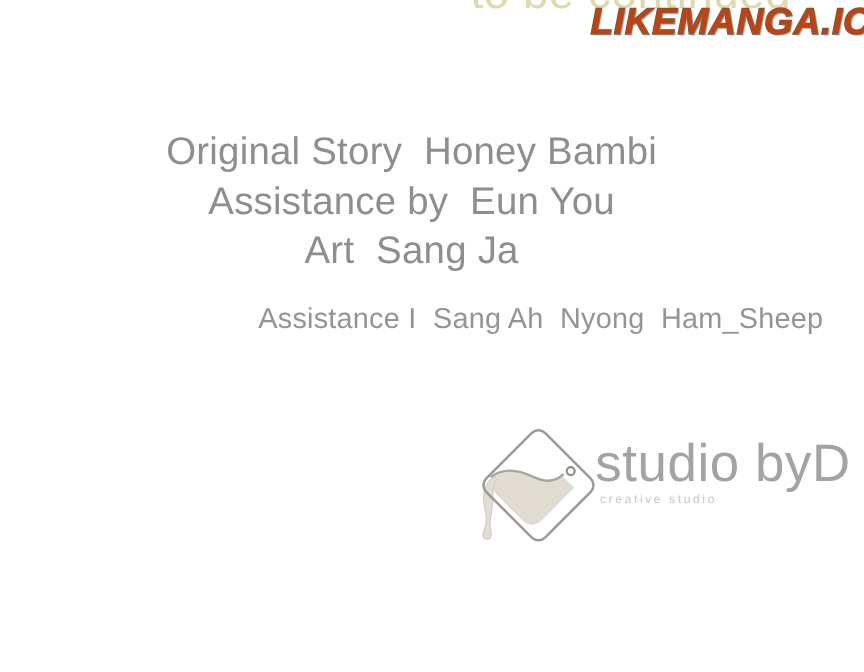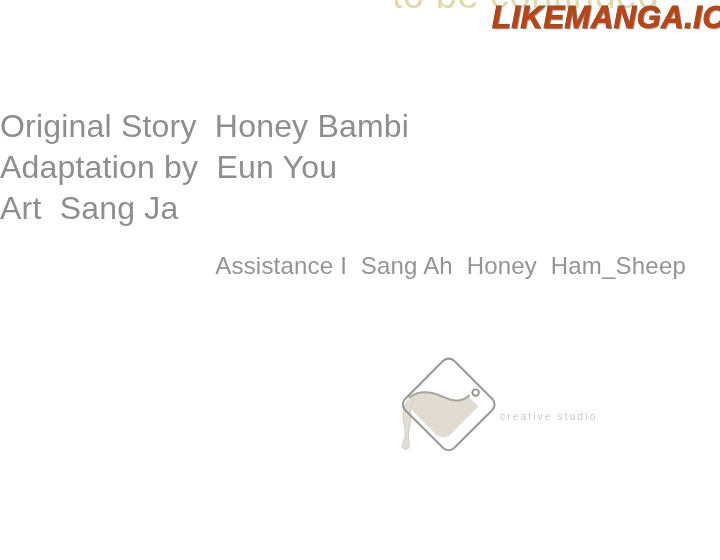--- a/index.html
+++ b/index.html
@@ -59,21 +59,21 @@
        1px 1px 0 rgba(120,118,105,0.55),
        1.6px 1.6px 0 rgba(150,148,135,0.30);
   }
 
   
   .credits {
     position: absolute;
     left: 0;
     top: 106px;
     width: 686px;
-    text-align: left;
+    text-align: center;
   }
   .credit-line {
     font-size: 32px;
     font-weight: 400;
     color: #8e8e8e;
     line-height: 41px;
     letter-spacing: 0.2px;
     white-space: pre;
   }
 
@@ -145,26 +145,26 @@
 <div class="page">
 
   <div class="continued-band">
     <div class="continued-text">to be continued</div>
   </div>
 
   <div class="watermark">LIKEMANGA.IO</div>
 
   <div class="credits">
     <div class="credit-line">Original Story  Honey Bambi</div>
-    <div class="credit-line">Adaptation by  Eun You</div>
+    <div class="credit-line">Assistance by  Eun You</div>
     <div class="credit-line">Art  Sang Ja</div>
   </div>
 
   <div class="assistance">
-    <div class="assistance-line">Assistance I  Sang Ah  Honey  Ham_Sheep</div>
+    <div class="assistance-line">Assistance I  Sang Ah  Nyong  Ham_Sheep</div>
   </div>
 
   <div class="logo">
 
     <div class="logo-mark">
       <svg width="106" height="105" viewBox="0 0 106 105" xmlns="http://www.w3.org/2000/svg">
 
         <path d="M14.5 44.5
                  C 26 36, 38 40, 48 45
                  C 58 50, 66 49, 72 44
@@ -195,18 +195,19 @@
 
         <path d="M13.6 45.2
                  C 25 36.4, 38 40.4, 48.4 45.4
                  C 58.6 50.3, 67 49.2, 73.2 43.6" fill="none" stroke="#a9a59c" stroke-width="2.0" stroke-linecap="round"></path>
 
         <circle cx="79.6" cy="40.6" r="3.3" fill="none" stroke="#8f8f8b" stroke-width="1.8"></circle>
       </svg>
     </div>
 
     <div class="logo-wordmark">
+      <div class="logo-name">studio byD</div>
       <div class="logo-tagline">creative studio</div>
     </div>
 
   </div>
 
 </div>
 
 </body></html>

